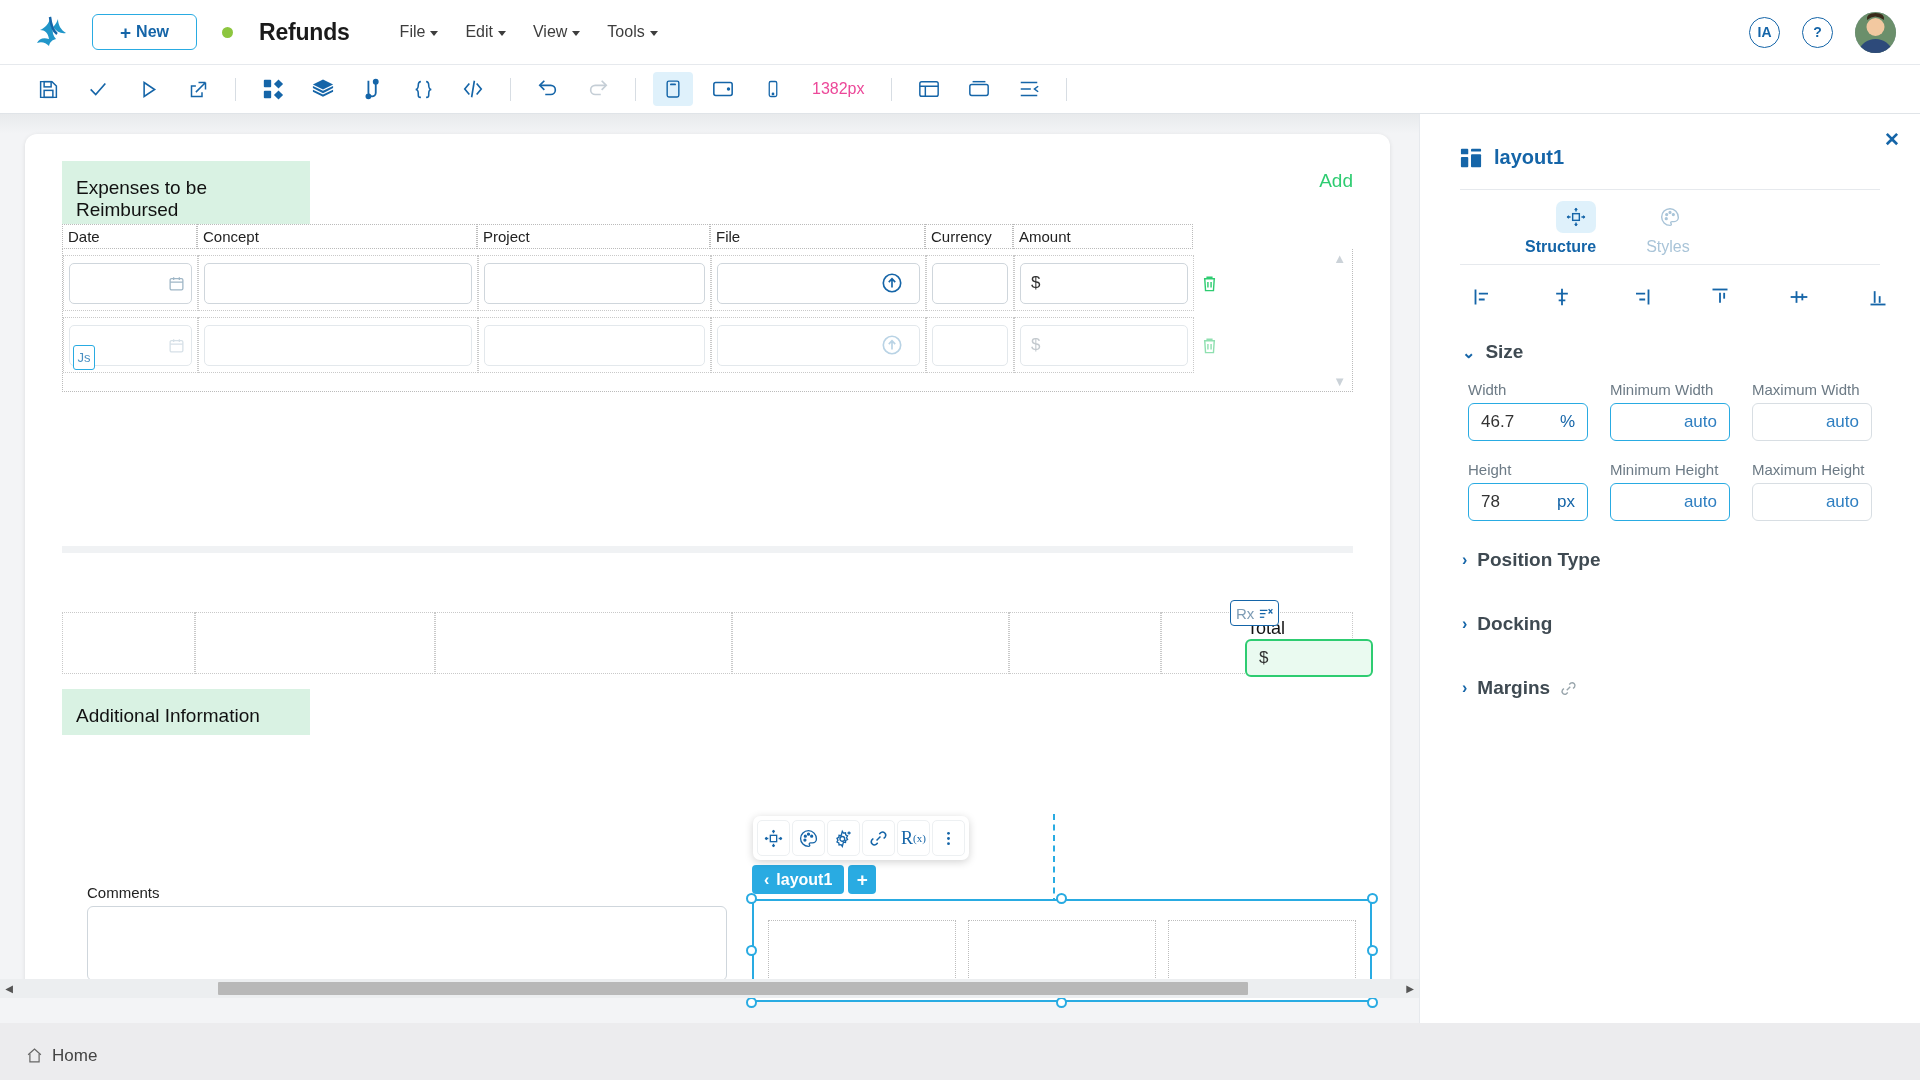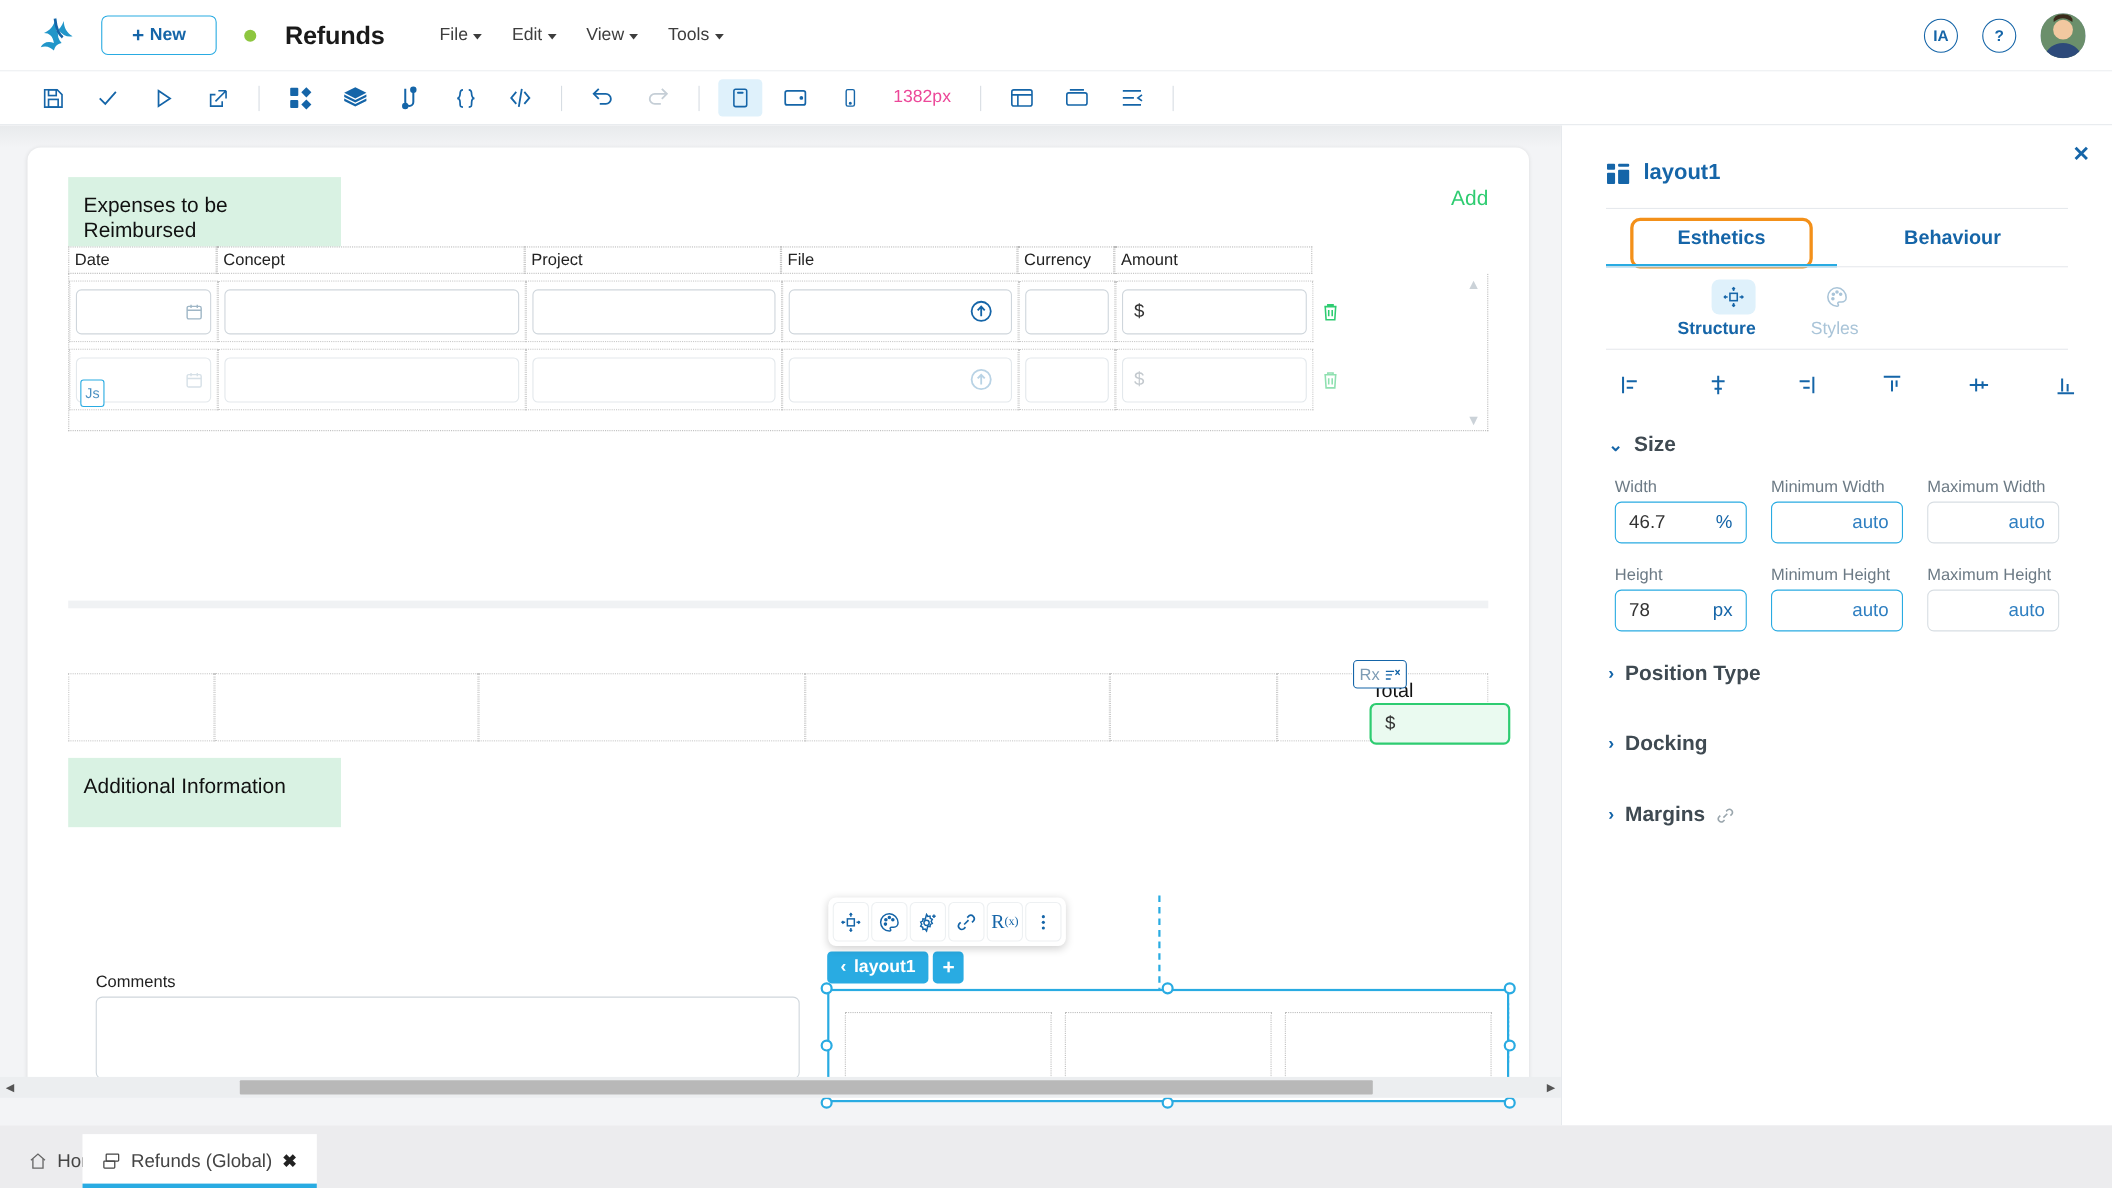--- a/index.html
+++ b/index.html
@@ -58,21 +58,21 @@
   .page {
     position:absolute; top:20px; left:25px; width:1365px; height:855px; background:#fff;
     border-radius:12px 12px 0 0; box-shadow:0 1px 4px rgba(0,0,0,.10);
   }
 
   .section-title {
     position:absolute; background:#d9f2e3; color:#111; font-size:19px;
     display:flex; align-items:flex-start; padding:16px 0 0 14px;
   }
   #sec-expenses { left:37px; top:27px; width:248px; height:63px; }
-  #sec-addinfo  { left:37px; top:555px; width:248px; height:63px; }
+  #sec-addinfo  { left:37px; top:555px; width:248px; height:46px; }
 
   .add-link { position:absolute; right:37px; top:36px; color:#2ecc71; font-size:19px; cursor:pointer; font-weight:500;}
 
   .tbl { position:absolute; left:37px; top:90px; width:1291px; }
   .tbl-head { display:flex; height:25px; }
   .th { border:1px dotted #bbb; font-size:15px; color:#222; padding-left:5px; display:flex; align-items:center; }
   .tbl-body { position:relative; border:1px dotted #bbb; border-top:none; height:143px; background:#fff; }
   .row { display:flex; align-items:center; height:62px; padding-top:6px;}
   .cell { border:1px dotted #c9c9c9; height:56px; display:flex; align-items:center; position:relative;}
   .fld {
@@ -567,26 +567,20 @@
       <svg width="22" height="22" viewBox="0 0 24 24" fill="#1565a8">
         <rect x="1" y="2" width="8" height="6" rx="1"></rect>
           <rect x="12" y="2" width="11" height="3" rx="1"></rect>
         <rect x="1" y="11" width="8" height="11" rx="1"></rect>
           <rect x="12" y="8" width="11" height="14" rx="1"></rect>
       </svg>
       <span class="rp-title">layout1</span>
     </div>
     <div class="rp-hr"></div>
 
-    <div class="tabs">
-      <div class="tab">Esthetics</div>
-      <div class="tab">Behaviour</div>
-      <div class="tab-highlight"></div>
-      <div class="tab-underline"></div>
-    </div>
     <div class="tabs-rule"></div>
 
     <div class="subtabs">
       <div class="subtab on">
         <span class="ic">
           <svg width="20" height="20" viewBox="0 0 24 24" fill="none" stroke="currentColor" stroke-width="1.7">
             <rect x="8" y="8" width="8" height="8"></rect>
               <path d="M12 1.5v4M12 18.5v4M1.5 12h4M18.5 12h4"></path>
             <path d="M10.5 3.5L12 2l1.5 1.5M10.5 20.5L12 22l1.5-1.5M3.5 10.5L2 12l1.5 1.5M20.5 10.5L22 12l-1.5 1.5"></path>
           </svg>
@@ -717,24 +711,15 @@
   </div>
 
   <div class="bottombar">
     <div class="btab home">
       <svg width="17" height="17" viewBox="0 0 24 24" fill="none" stroke="#666" stroke-width="1.7">
         <path d="M3 11l9-8 9 8"></path>
           <path d="M5.5 9.5V21h13V9.5"></path>
       </svg>
       <span>Home</span>
     </div>
-    <div class="btab active">
-      <svg width="17" height="17" viewBox="0 0 24 24" fill="none" stroke="#444" stroke-width="1.6">
-        <rect x="5" y="3" width="16" height="9" rx="1"></rect>
-          <rect x="2" y="12" width="14" height="9" rx="1"></rect>
-      </svg>
-      <span>Refunds (Global)</span>
-      <span class="bclose">✖</span>
-      <span class="ul"></span>
-    </div>
   </div>
 
 </div>
 
 </body></html>

